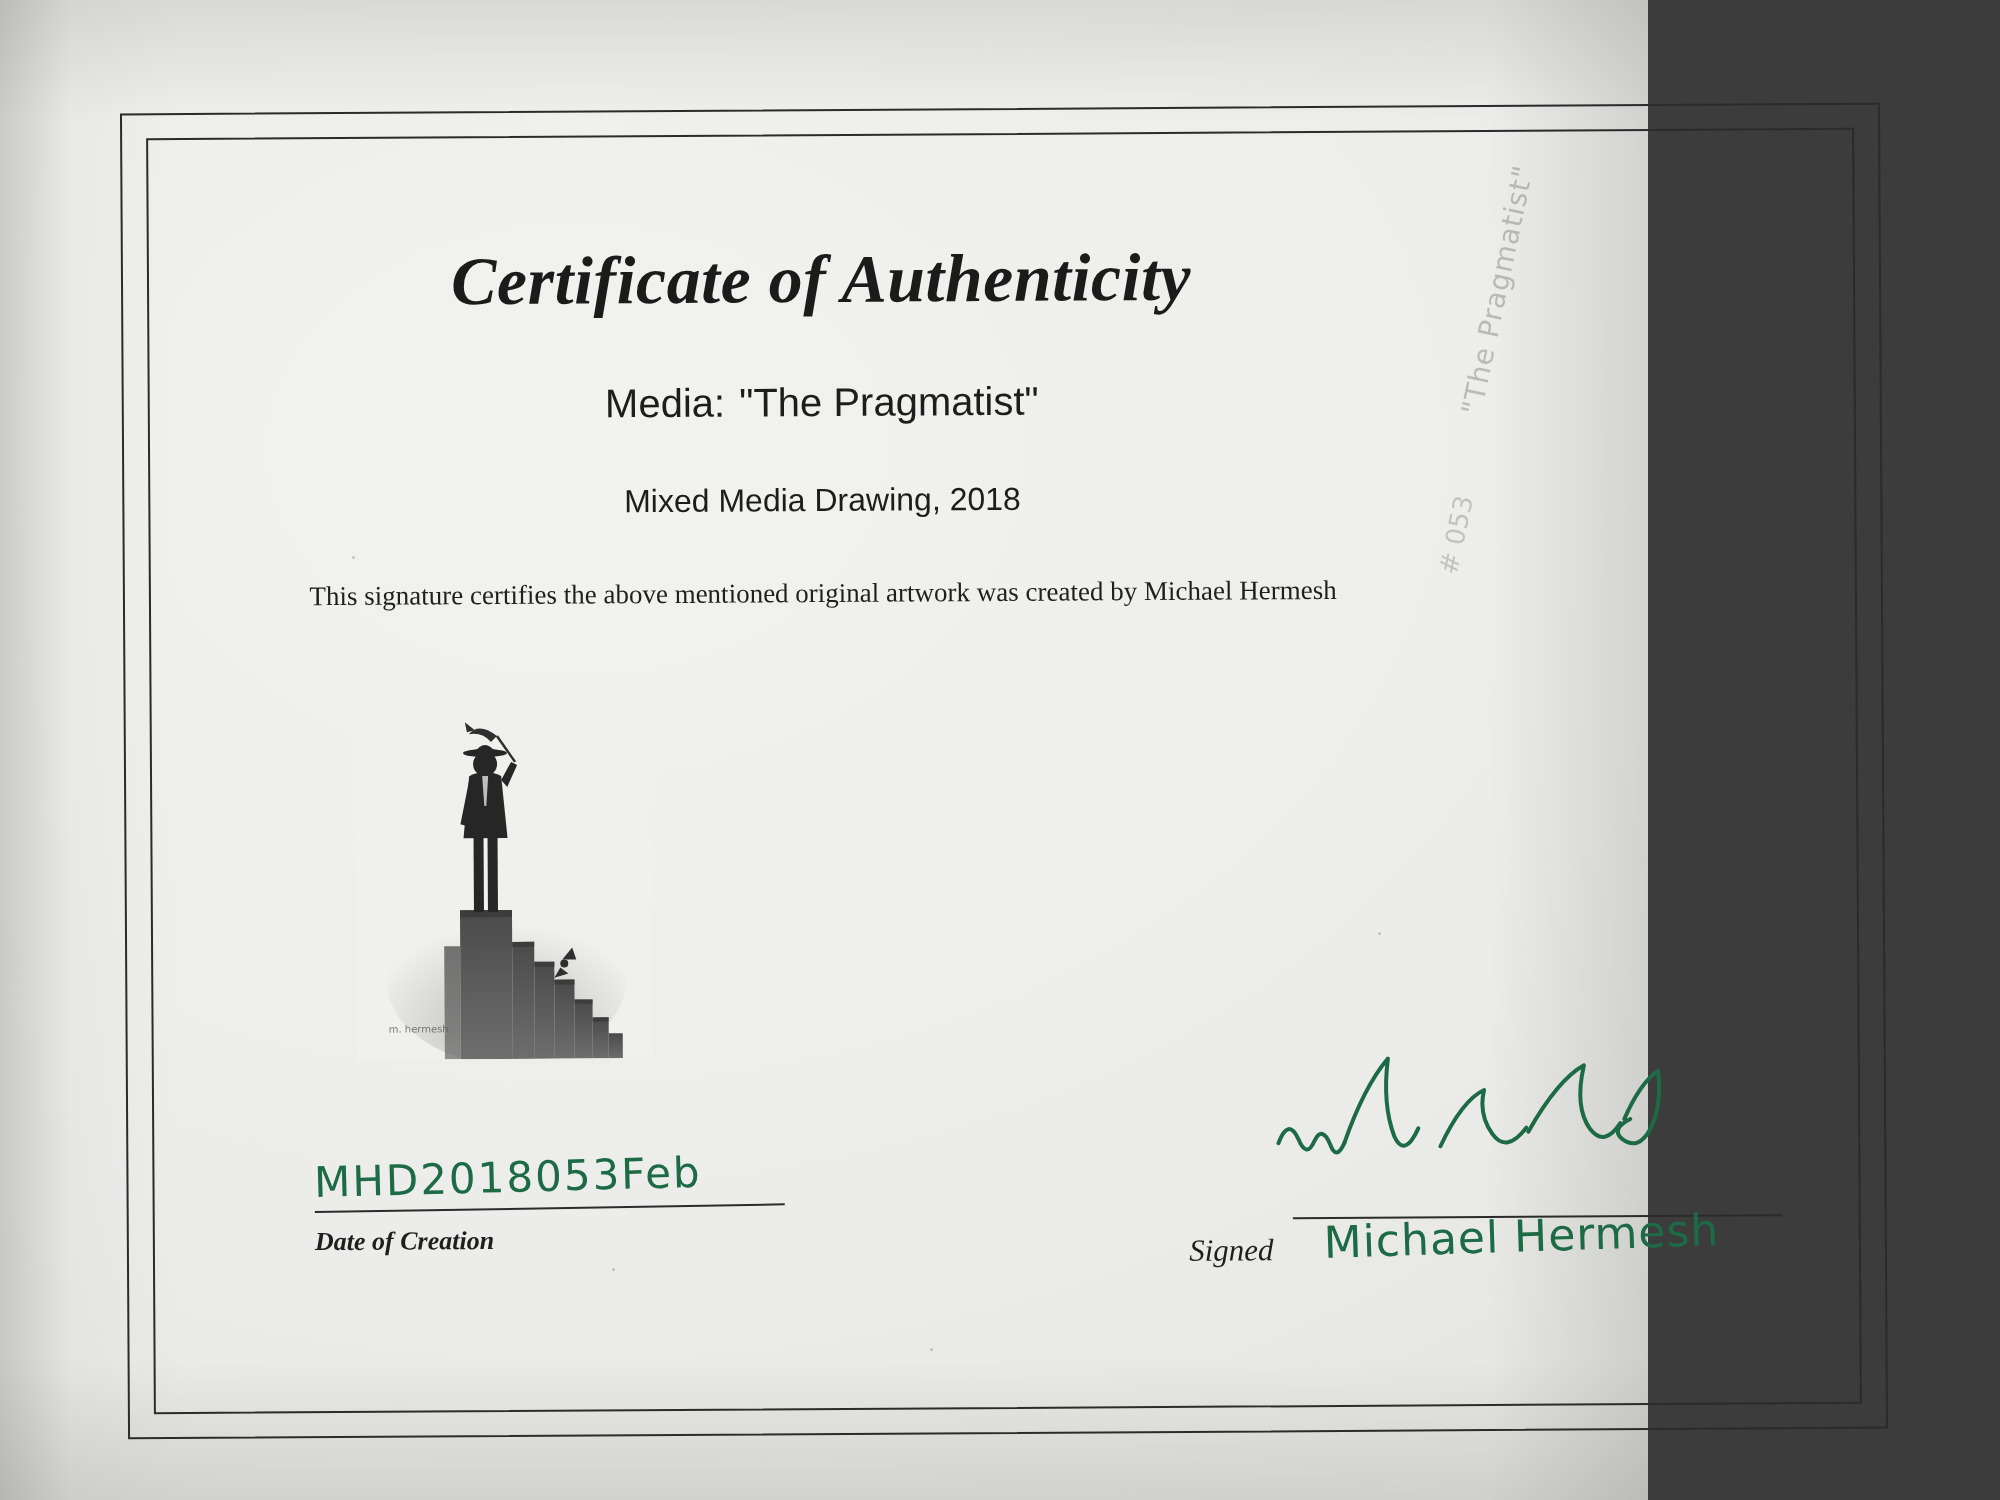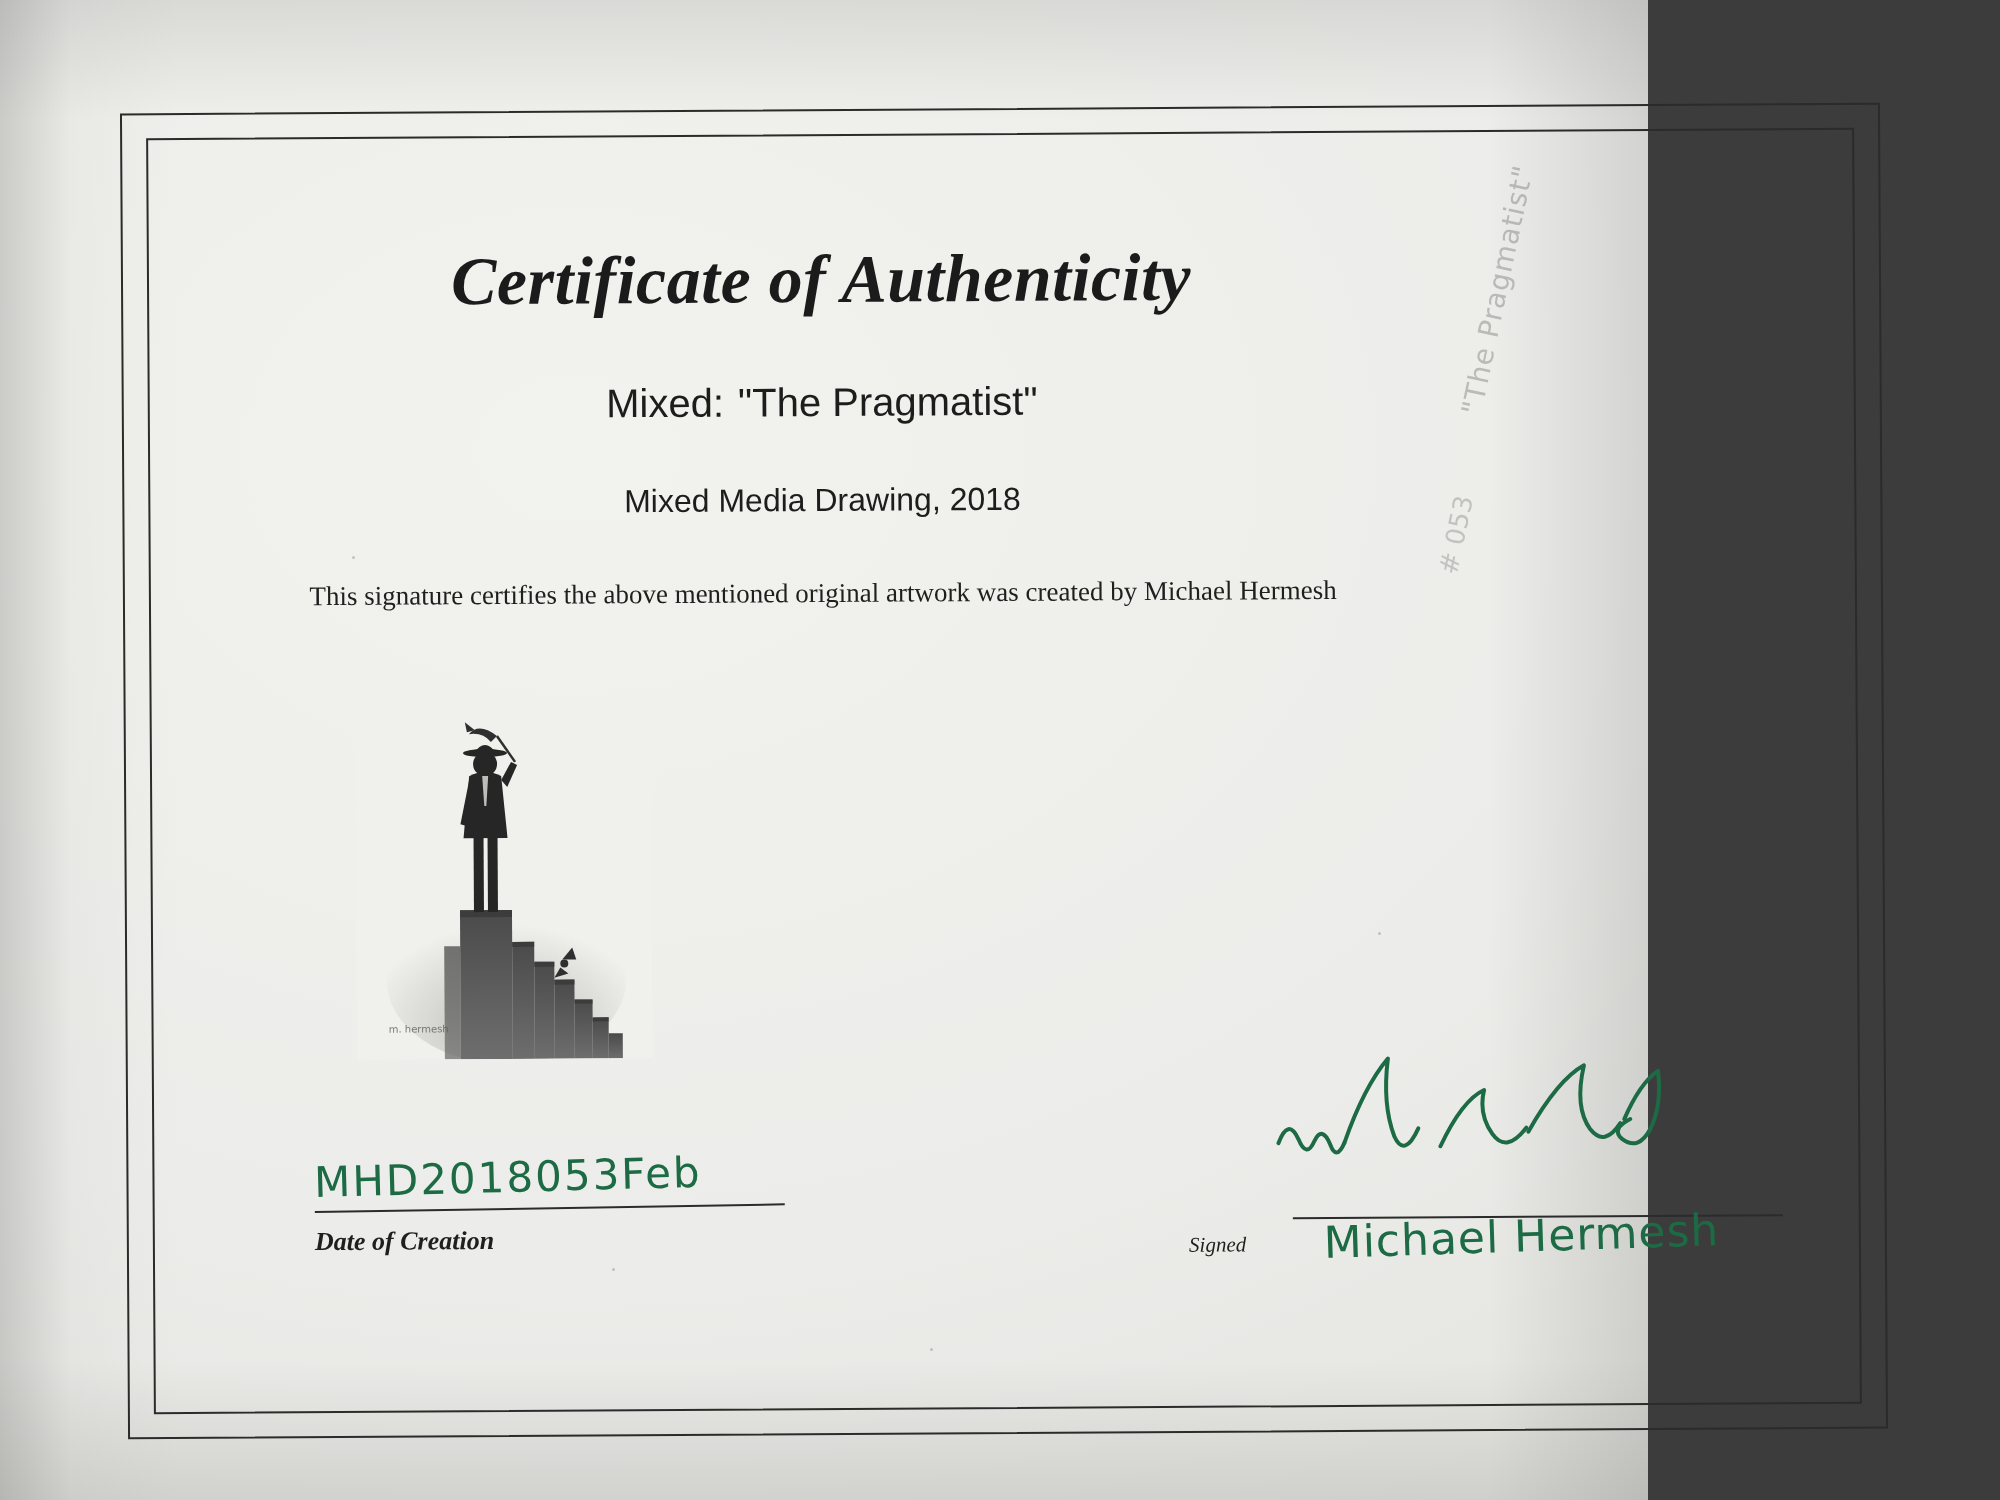--- a/index.html
+++ b/index.html
@@ -173,21 +173,21 @@
     width: 490px;
     height: 2px;
     background: #2b2b2b;
   }
   #signed-caption {
     position: absolute;
     left: 26px;
     top: 175px;
     font-family: "Liberation Serif", serif;
     font-style: italic;
-    font-size: 21px;
+    font-size: 31px;
     color: #1f1f1f;
   }
   #signature-name {
     position: absolute;
     left: 160px;
     top: 160px;
     font-family: "DejaVu Sans", sans-serif;
     font-size: 44px;
     letter-spacing: 1px;
     color: #1d6b45;
@@ -240,21 +240,21 @@
   <div id="paper-vignette"></div>
 
   <div id="border-outer"></div>
   <div id="border-inner"></div>
 
   <div id="content">
 
     <div id="doc-title">Certificate of Authenticity</div>
 
     <div id="artwork-title-line">
-      <span class="label">Mixed:</span><span>"The Pragmatist"</span>
+      <span class="label">Media:</span><span>"The Pragmatist"</span>
     </div>
 
     <div id="medium-line">Mixed Media Drawing, 2018</div>
 
     <div id="certify-line">This signature certifies the above mentioned original artwork was created by Michael Hermesh</div>
 
     <div id="artwork-thumb">
       <svg width="296" height="345" viewBox="0 0 296 345" xmlns="http://www.w3.org/2000/svg">
         <defs>
           <linearGradient id="colGrad" x1="0" y1="0" x2="0" y2="1">

